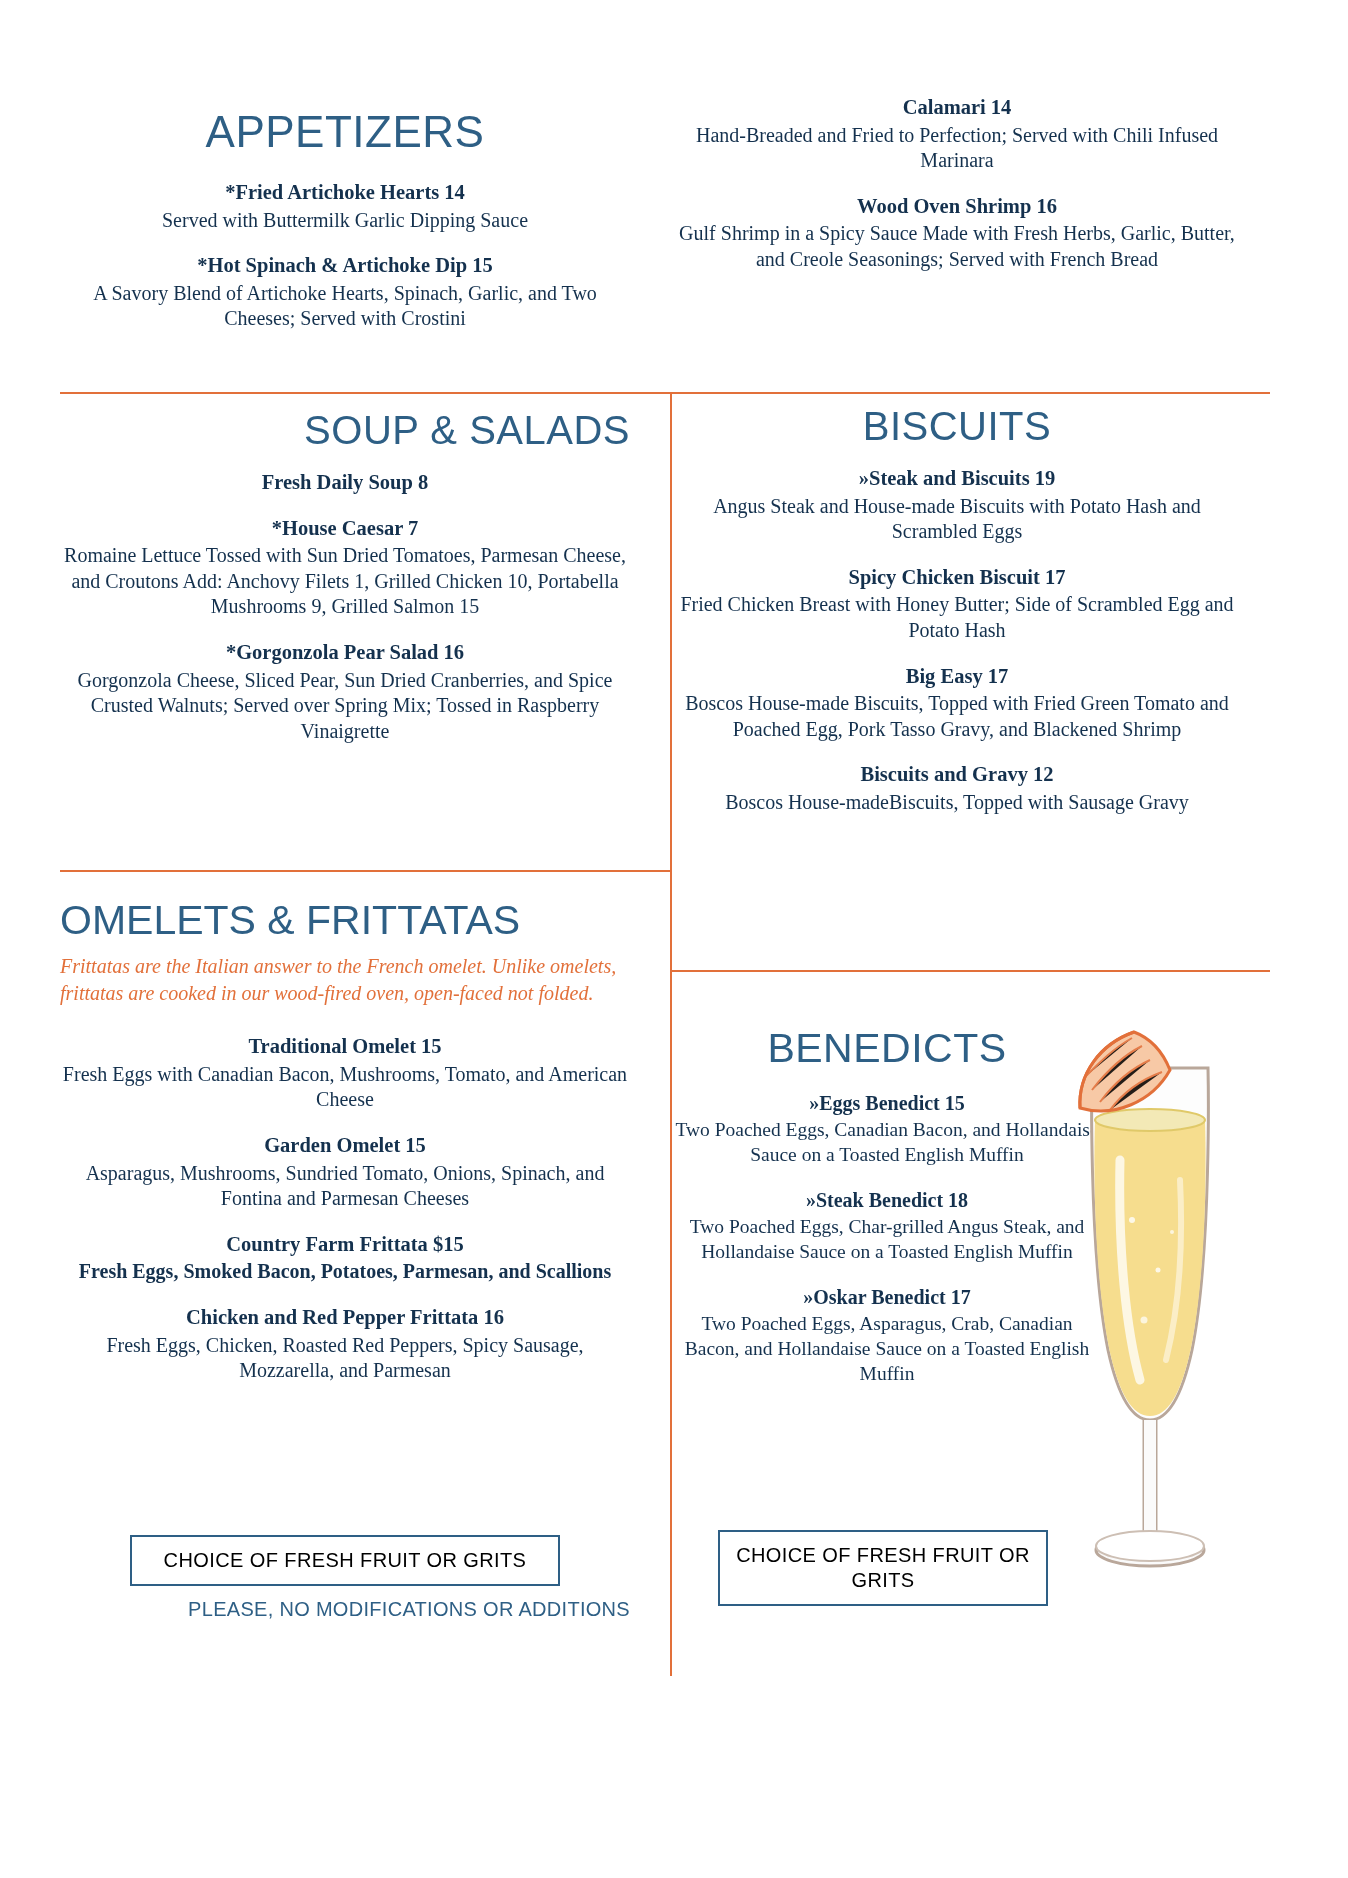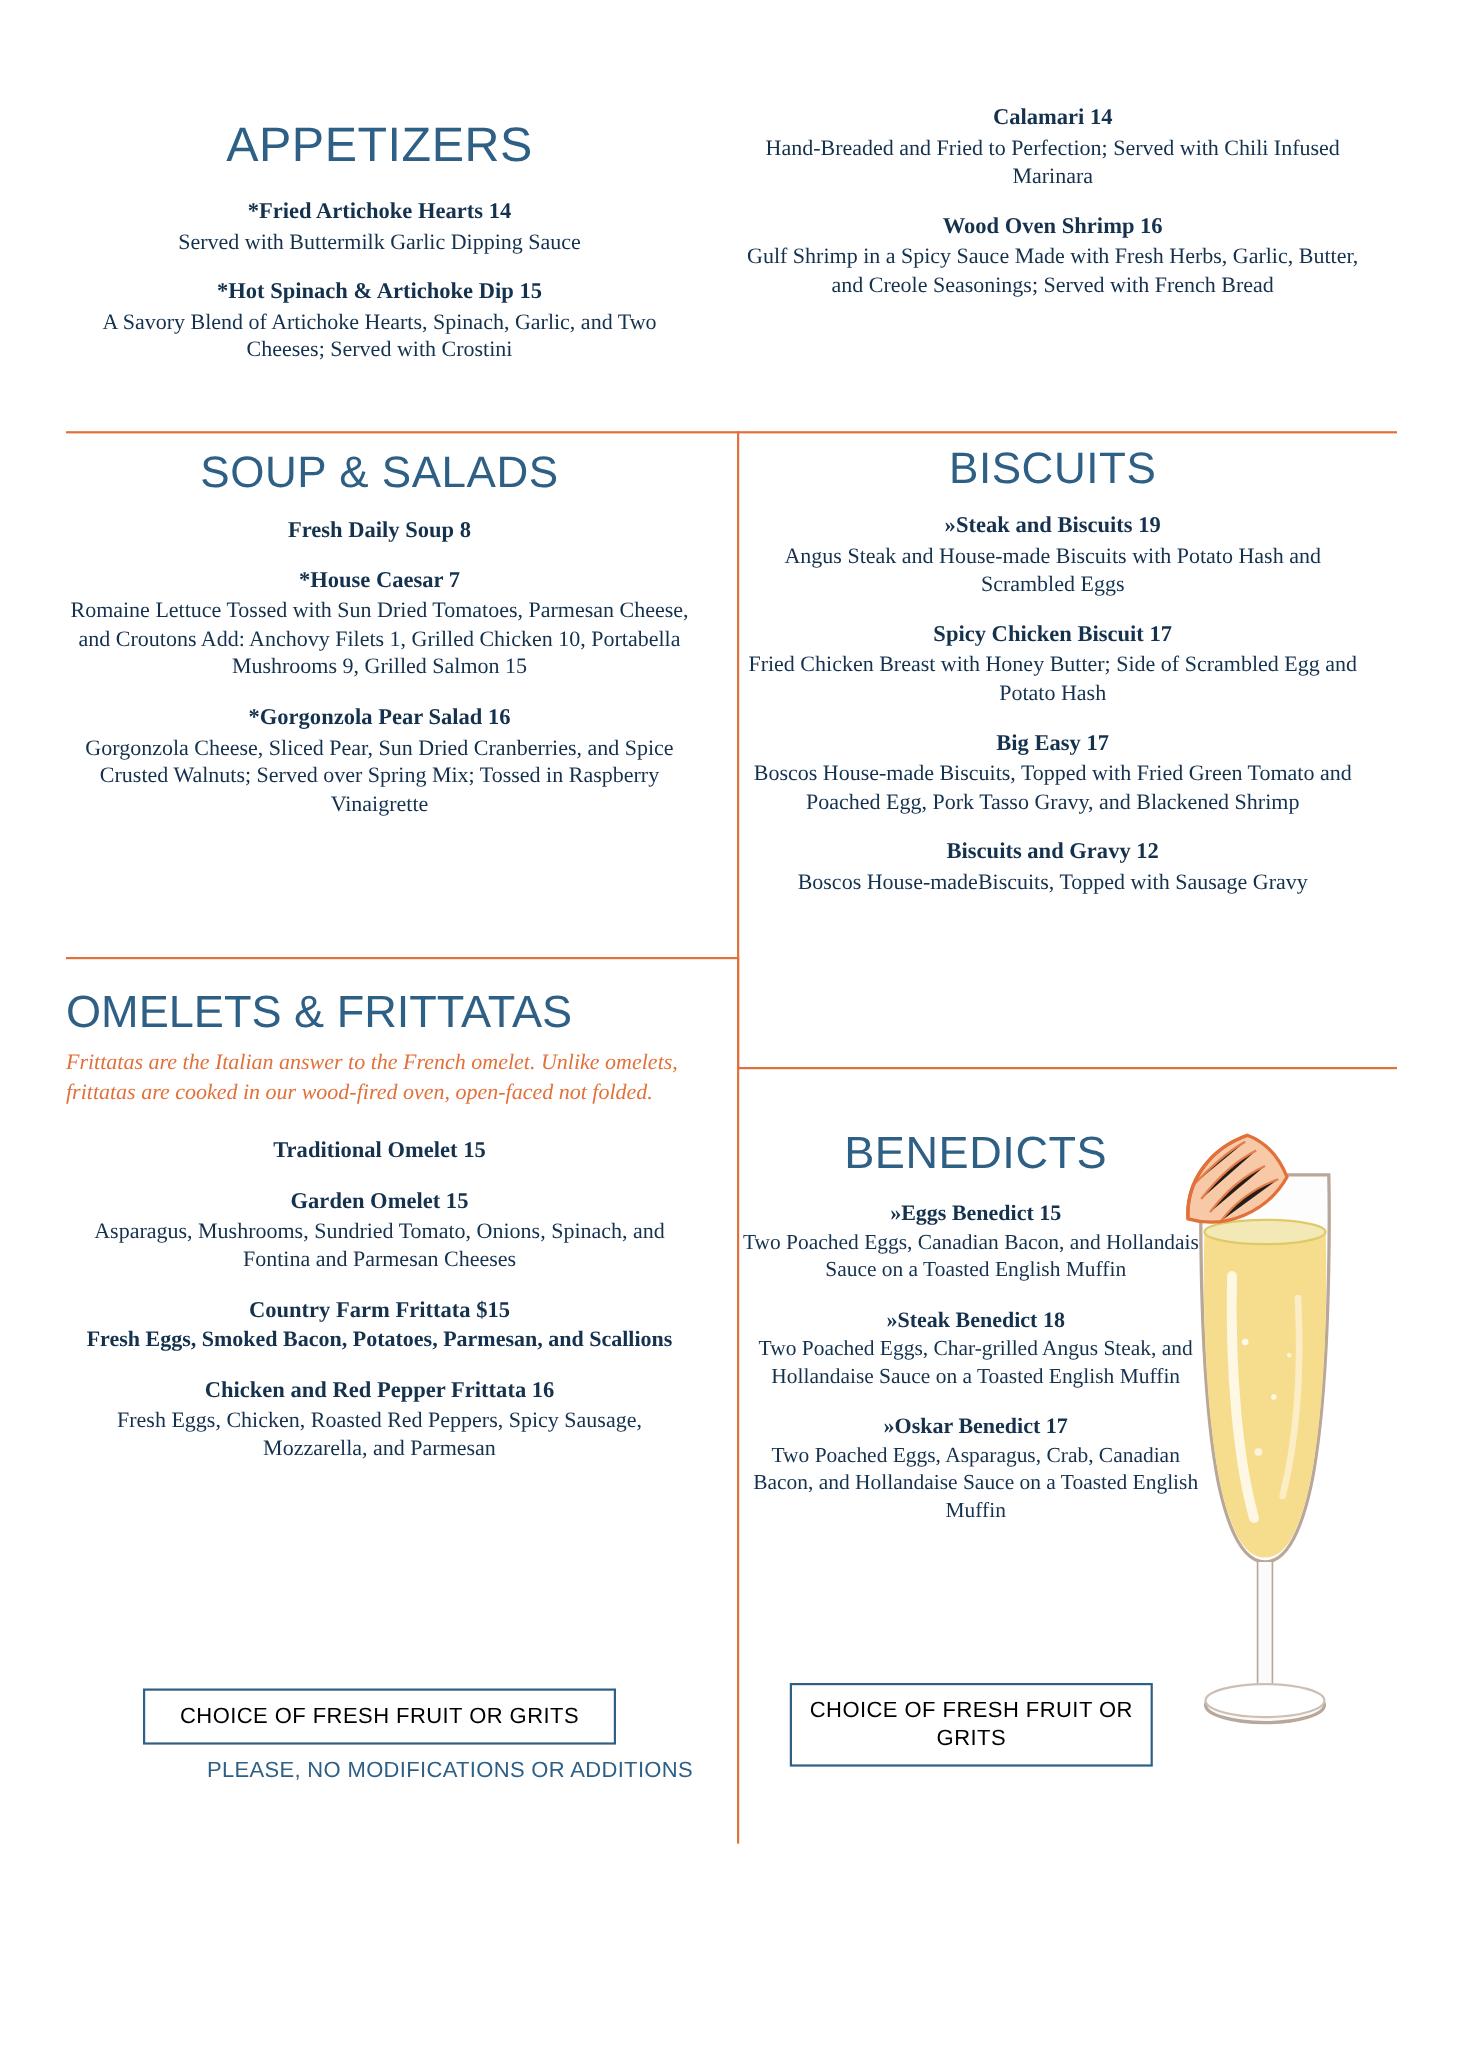--- a/index.html
+++ b/index.html
@@ -68,21 +68,21 @@
     width: 2px;
   }
 
   
   #appetizers-left  { left: 60px;  top: 62px;  width: 570px; }
   #appetizers-right { left: 672px; top: 95px;  width: 570px; }
   #appetizers-left .sec-title { font-size: 44px; margin-bottom: 26px; margin-top: 48px; }
 
   
   #soup-salads { left: 60px; top: 410px; width: 570px; }
-  #soup-salads .sec-title { font-size: 40px; margin-bottom: 20px; }
+  #soup-salads .sec-title { font-size: 40px; margin-bottom: 20px; text-align: right; }
 
   
   #biscuits { left: 672px; top: 406px; width: 570px; }
   #biscuits .sec-title { font-size: 40px; margin-bottom: 20px; }
 
   
   #omelets { left: 60px; top: 900px; width: 570px; }
   #omelets .sec-title {
     font-size: 41px;
     text-align: left;
@@ -223,20 +223,21 @@
   <div class="rule" style="left:670px; top:970px; width:600px;"></div>
 
   <div class="vrule" style="left:670px; top:870px; height:806px;"></div>
 
   <div class="col-left" id="omelets">
     <h2 class="sec-title">OMELETS &amp; FRITTATAS</h2>
     <p class="note">Frittatas are the Italian answer to the French omelet. Unlike omelets, frittatas are cooked in our wood-fired oven, open-faced not folded.</p>
 
     <div class="item">
       <p class="item-name">Traditional Omelet 15</p>
+      <p class="item-desc">Fresh Eggs with Canadian Bacon, Mushrooms, Tomato, and American Cheese</p>
     </div>
 
     <div class="item">
       <p class="item-name">Garden Omelet 15</p>
       <p class="item-desc">Asparagus, Mushrooms, Sundried Tomato, Onions, Spinach, and Fontina and Parmesan Cheeses</p>
     </div>
 
     <div class="item">
       <p class="item-name">Country Farm Frittata $15</p>
       <p class="item-desc-bold">Fresh Eggs, Smoked Bacon, Potatoes, Parmesan, and Scallions</p>

